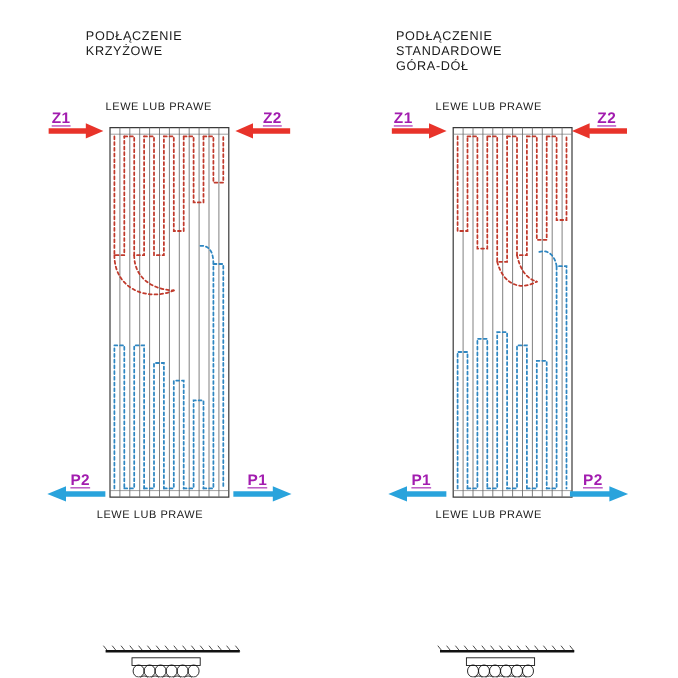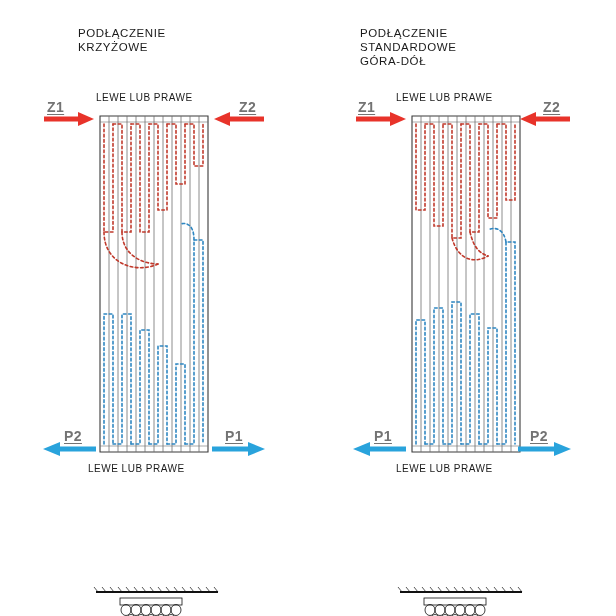--- a/index.html
+++ b/index.html
@@ -65,21 +65,21 @@
     width: 116px;
     height: 340px;
   }
   .panel-right .radiator { left: 100px; }
 
   .port {
     position: absolute;
     font-size: 14px;
     font-weight: 600;
     letter-spacing: 0.4px;
-    color: #737373;
+    color: #a21caf;
     text-decoration: underline;
     text-underline-offset: 2px;
   }
 
   .arrow-svg { position: absolute; }
 
   .footer-detail { position: absolute; }
 
   .small-divider {
     position: absolute;

